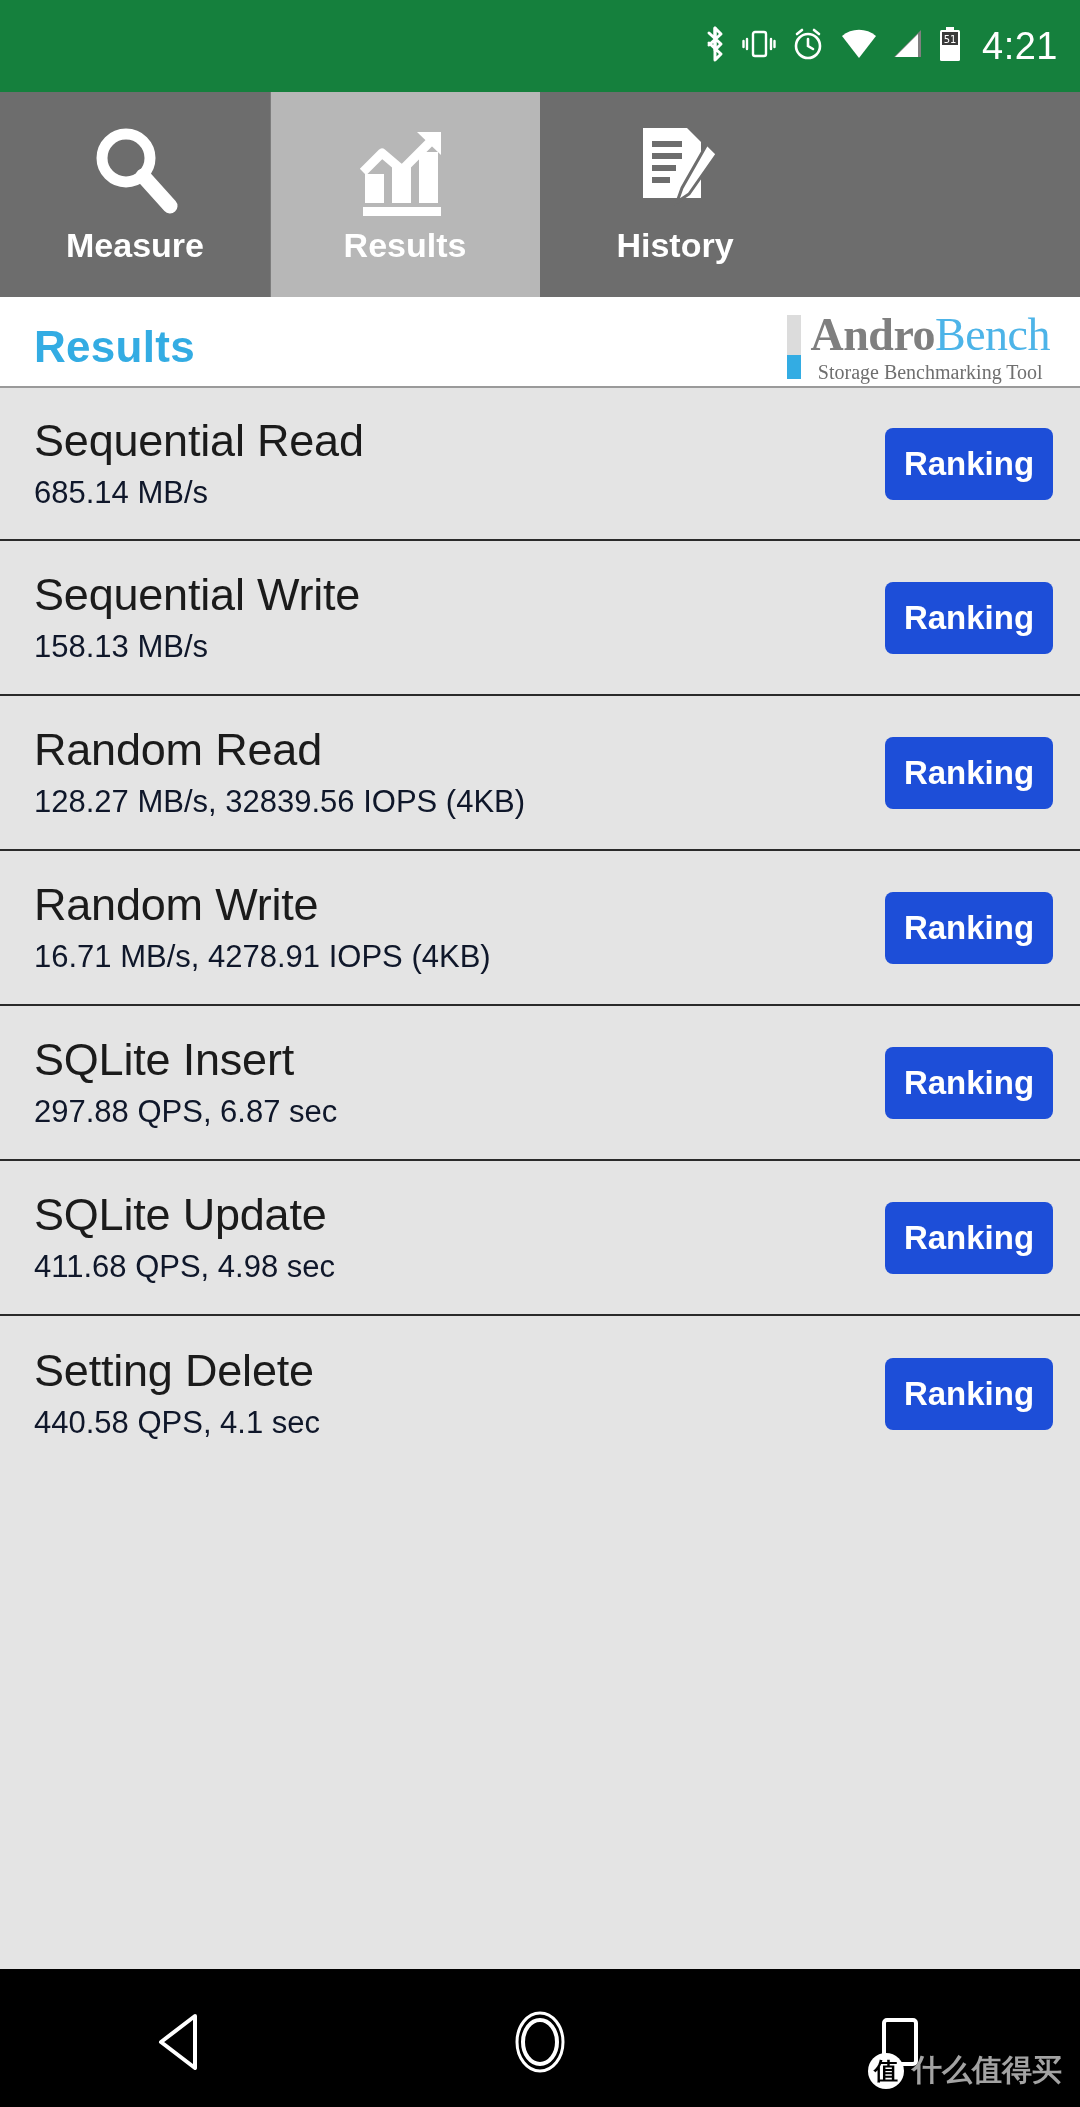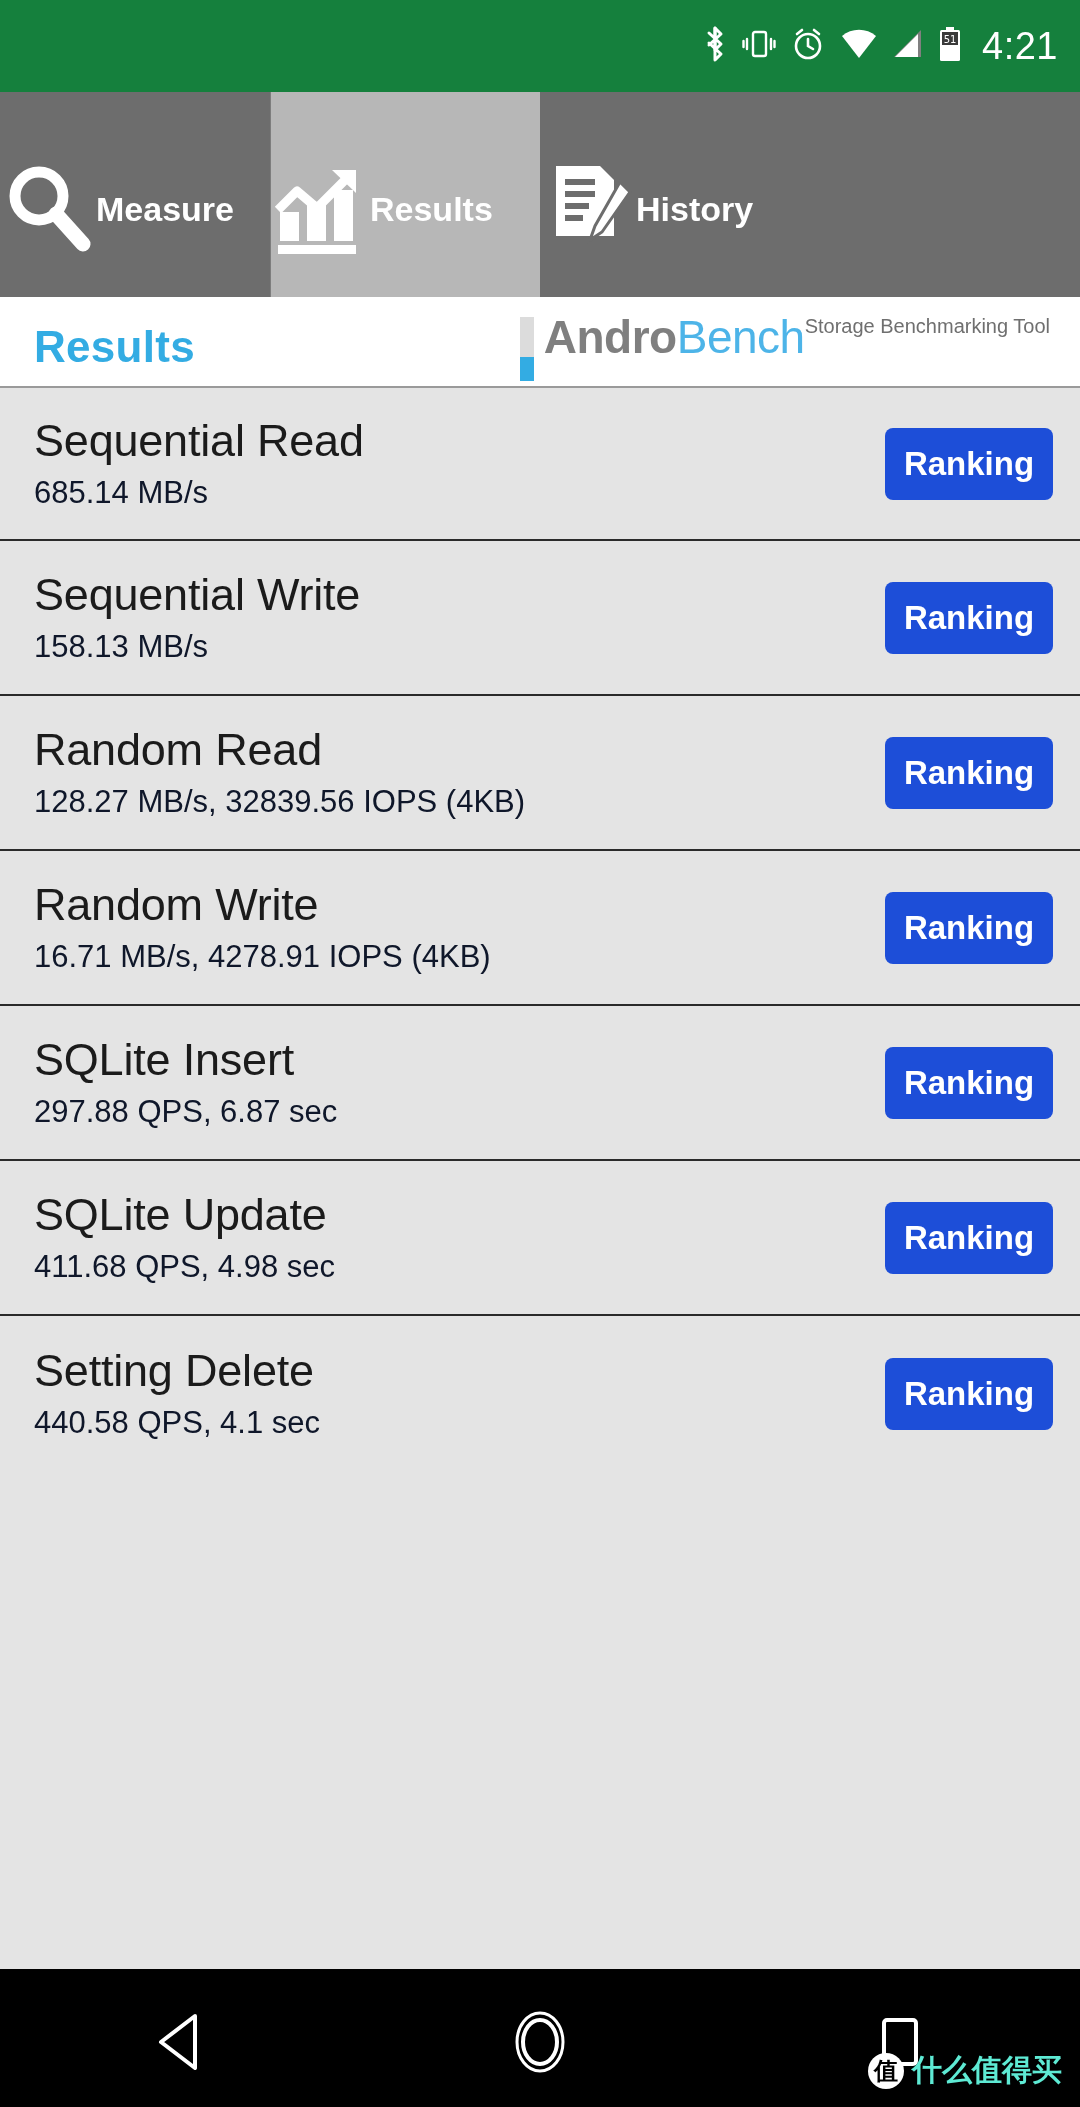--- a/index.html
+++ b/index.html
@@ -22,21 +22,21 @@
     margin-left:6px; line-height:1;
   }
 
   
   .tabbar{
     position:absolute; left:0; top:92px; width:1080px; height:205px;
     display:flex; background:#6d6d6d;
   }
   .tab{
     width:270px; height:205px; background:#6d6d6d;
-    display:flex; flex-direction:row; align-items:center; justify-content:flex-start;
+    display:flex; flex-direction:column; align-items:center; justify-content:flex-start;
     padding-top:26px; position:relative; cursor:pointer;
   }
   .tab + .tab::before{
     content:""; position:absolute; left:0; top:0; width:1px; height:205px;
     background:#7d7d7d;
   }
   .tab.selected{ background:#b7b7b7; }
   .tab.selected + .tab::before{ background:#6d6d6d; }
   .tab-icon{ height:104px; display:flex; align-items:center; justify-content:center; }
   .tab-label{
@@ -50,21 +50,21 @@
     background:#ffffff; display:flex; align-items:center; justify-content:space-between;
     padding:0 30px 0 34px;
   }
   .header-title{
     color:#33ace3; font-size:44px; font-weight:700; letter-spacing:.3px;
   }
   .logo{ display:flex; align-items:flex-start; gap:10px; }
   .logo-bar{ width:14px; height:64px; display:flex; flex-direction:column; margin-top:4px; }
   .logo-bar .top{ flex:0 0 40px; background:#dcdcdc; }
   .logo-bar .bot{ flex:1; background:#33ace3; }
-  .logo-text{ display:flex; flex-direction:row; align-items:flex-start; }
+  .logo-text{ display:flex; flex-direction:column; align-items:center;font-family:Liberation Serif, serif; }
   .logo-word{ font-size:46px; line-height:48px; letter-spacing:-.5px; }
   .logo-word .andro{ color:#7f7f7f; font-weight:700; }
   .logo-word .bench{ color:#4db4e8; font-weight:400; }
   .logo-tag{ color:#6f6f6f; font-size:20px; line-height:22px; margin-top:2px; }
 
   
   .list{
     position:absolute; left:0; top:386px; width:1080px; height:1583px;
     background:#e4e4e4;
   }
@@ -98,21 +98,21 @@
     cursor:pointer;
   }
   .watermark{
     position:absolute; right:18px; bottom:16px; display:flex; align-items:center; gap:8px;
   }
   .wm-circle{
     width:36px; height:36px; border-radius:50%; background:#fff; color:#000;
     font-size:24px; font-weight:700; display:flex; align-items:center; justify-content:center;
     font-family:"DejaVu Sans", sans-serif;
   }
-  .wm-text{ color:#5eead4; font-size:30px; font-weight:700; font-family:"DejaVu Sans", sans-serif; }
+  .wm-text{ color:#a3a3a3; font-size:30px; font-weight:700; font-family:"DejaVu Sans", sans-serif; }
 </style>
 </head>
 <body>
 
 <div class="statusbar">
   <span class="sicon">
     <svg width="26" height="38" viewBox="0 0 26 38">
         <path d="M7 8 L19 19 L13 25 L13 3 L19 9 L7 20" fill="none" stroke="#fff" stroke-width="3" stroke-linejoin="round" stroke-linecap="round"></path>
         <path d="M13 3 L13 35 L19 29 L7 18" fill="none" stroke="#fff" stroke-width="3" stroke-linejoin="round" stroke-linecap="round"></path>
       </svg>

